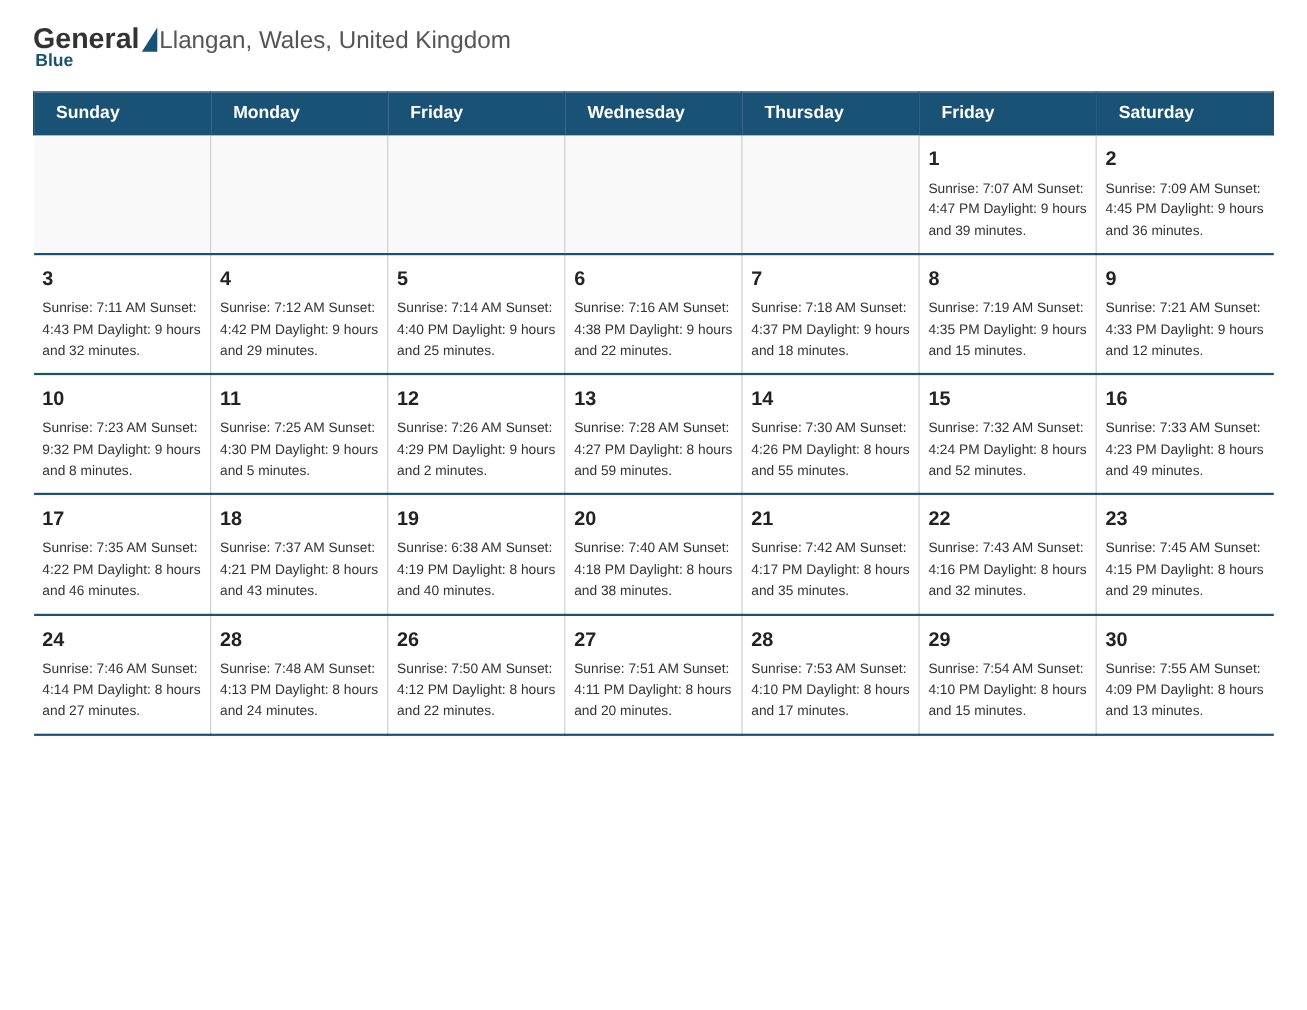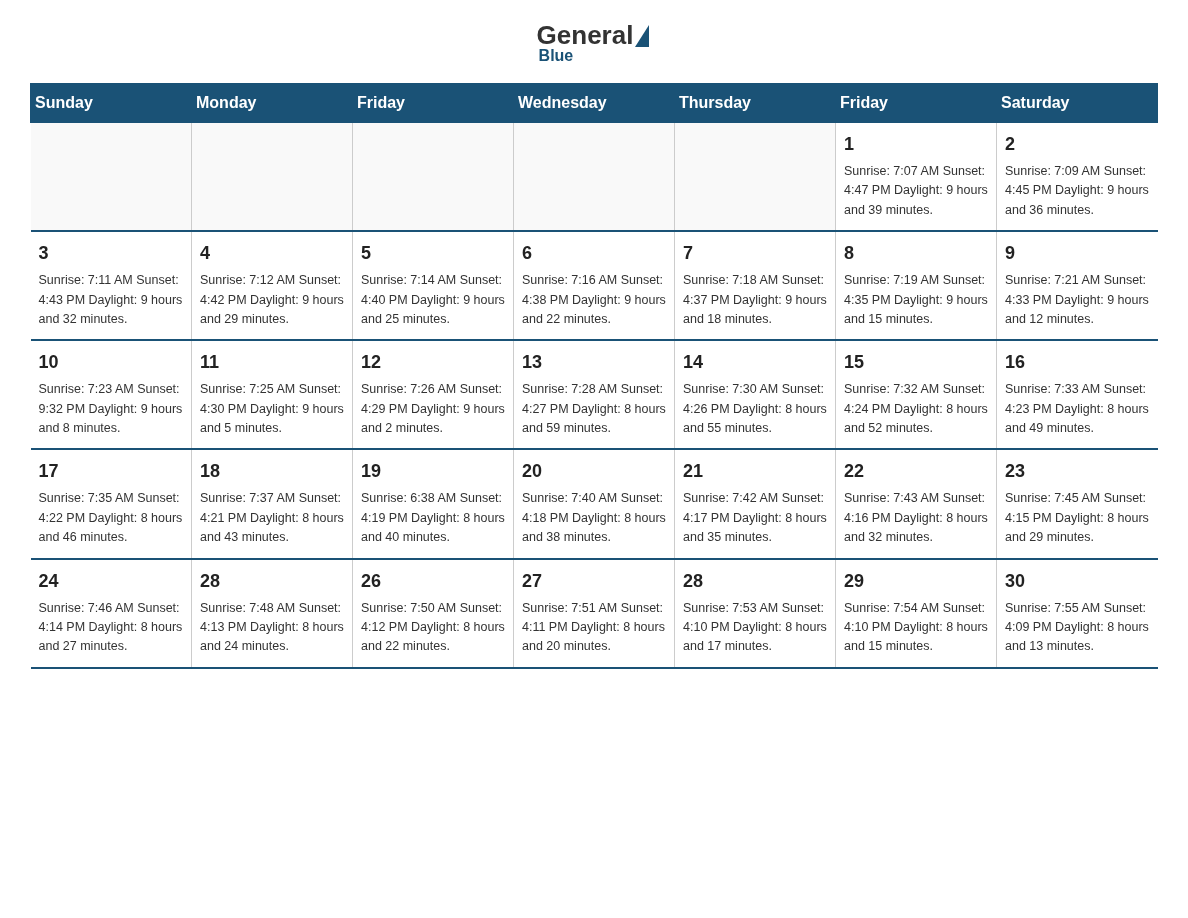--- a/index.html
+++ b/index.html
@@ -6,21 +6,21 @@
     body {
       font-family: Arial, sans-serif;
       background: #fff;
       color: #333;
       width: 1188px;
       min-height: 918px;
       padding: 20px 30px;
     }
     .header {
       display: flex;
-      justify-content: center;
+      justify-content: flex-start;
       align-items: flex-start;
       margin-bottom: 18px;
     }
     .logo-area {
       display: flex;
       flex-direction: column;
       align-items: flex-start;
     }
     .logo-text {
       display: flex;
@@ -67,21 +67,21 @@
     }
     table {
       width: 100%;
       border-collapse: collapse;
     }
     thead tr th {
       background-color: #1a5276;
       color: #fff;
       font-size: 16px;
       font-weight: bold;
-      padding: 10px 4px;
+      padding: 10px 20px;
       text-align: left;
       border: 1px solid #1a5276;
     }
     tbody tr {
       border-bottom: 2px solid #1a5276;
     }
     tbody tr td {
       vertical-align: top;
       padding: 8px 8px 10px 8px;
       font-size: 13px;
@@ -116,20 +116,21 @@
 <div class="header">
   <div class="logo-area">
     <div class="logo-text">
       <span class="general">General</span>
       <span class="triangle"></span>
       <span class="blue-word"></span>
     </div>
     <div class="logo-underline">Blue</div>
   </div>
   <div class="title-area">
+    <div class="location">Llangan, Wales, United Kingdom</div>
   </div>
 </div>
 
 <table>
   <thead>
     <tr>
       <th>Sunday</th>
       <th>Monday</th>
       <th>Friday</th>
       <th>Wednesday</th>

